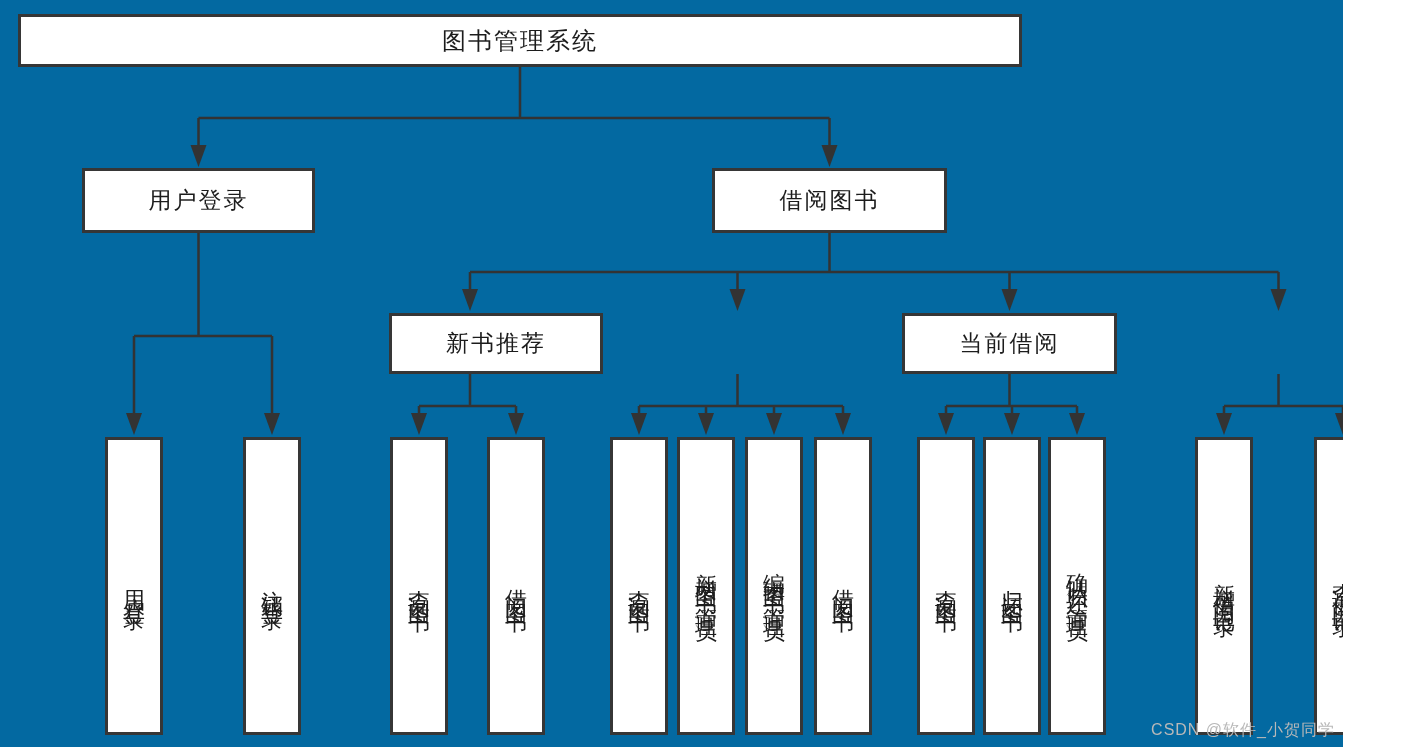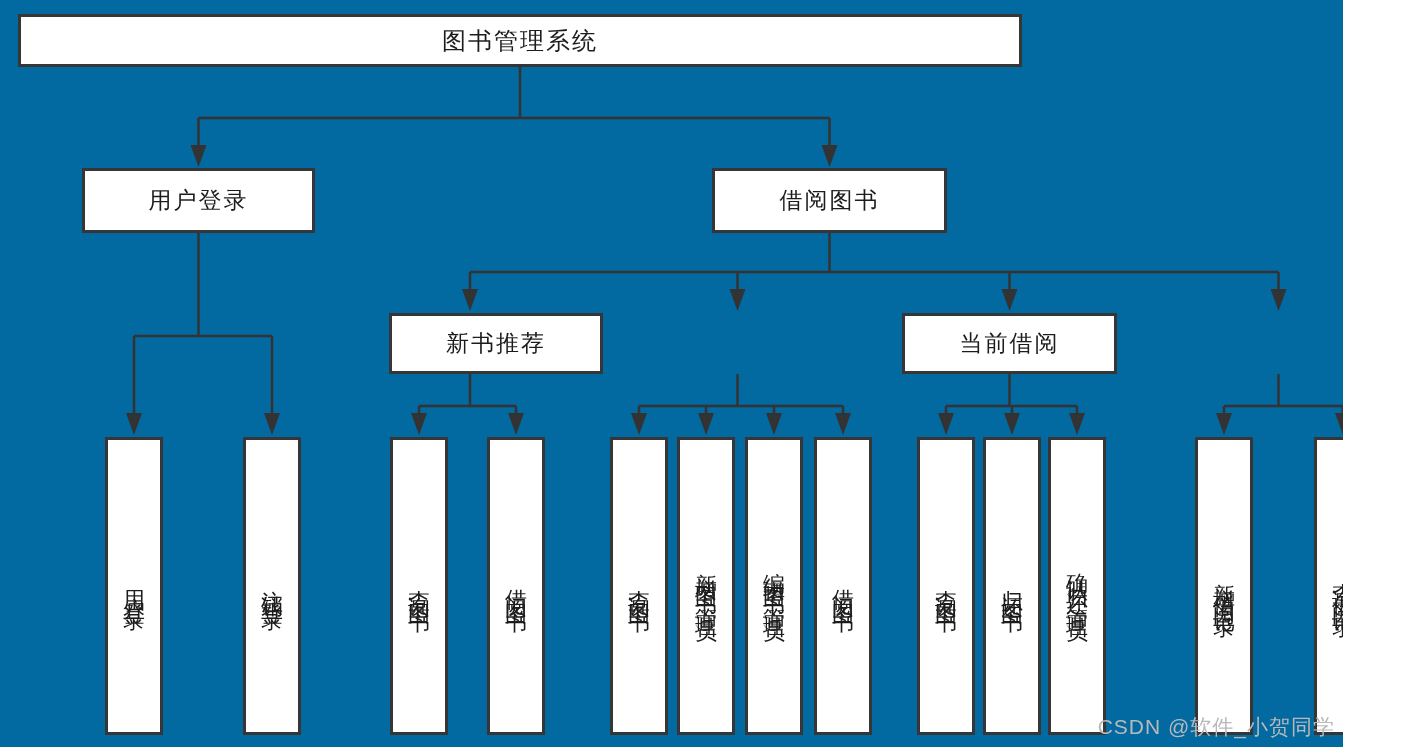--- a/index.html
+++ b/index.html
@@ -60,21 +60,21 @@
   .lf-8  { left: 814px; }
   .lf-9  { left: 917px; }
   .lf-10 { left: 983px; }
   .lf-11 { left: 1048px; }
   .lf-12 { left: 1195px; }
   .lf-13 { left: 1314px; }
   .watermark {
     position: absolute;
     right: 8px;
     bottom: 6px;
-    font-size: 21px;
+    font-size: 16px;
     letter-spacing: 1px;
     color: #b9b9b9;
     z-index: 5;
     white-space: nowrap;
   }
 </style>
 </head>
 <body>
 
 <div class="canvas">

